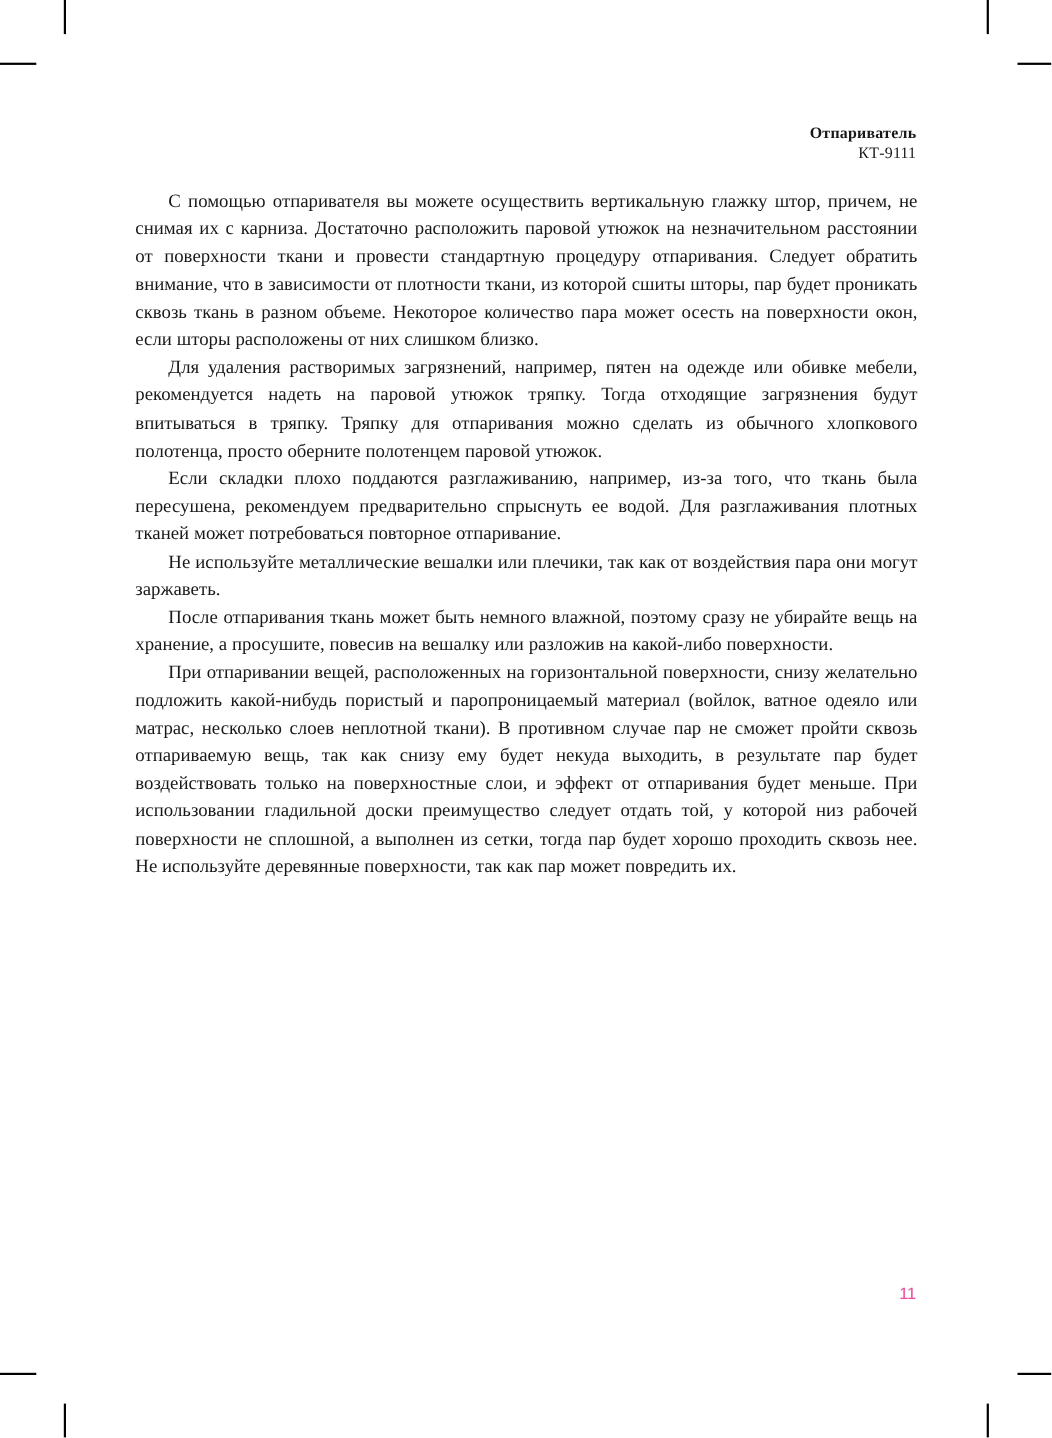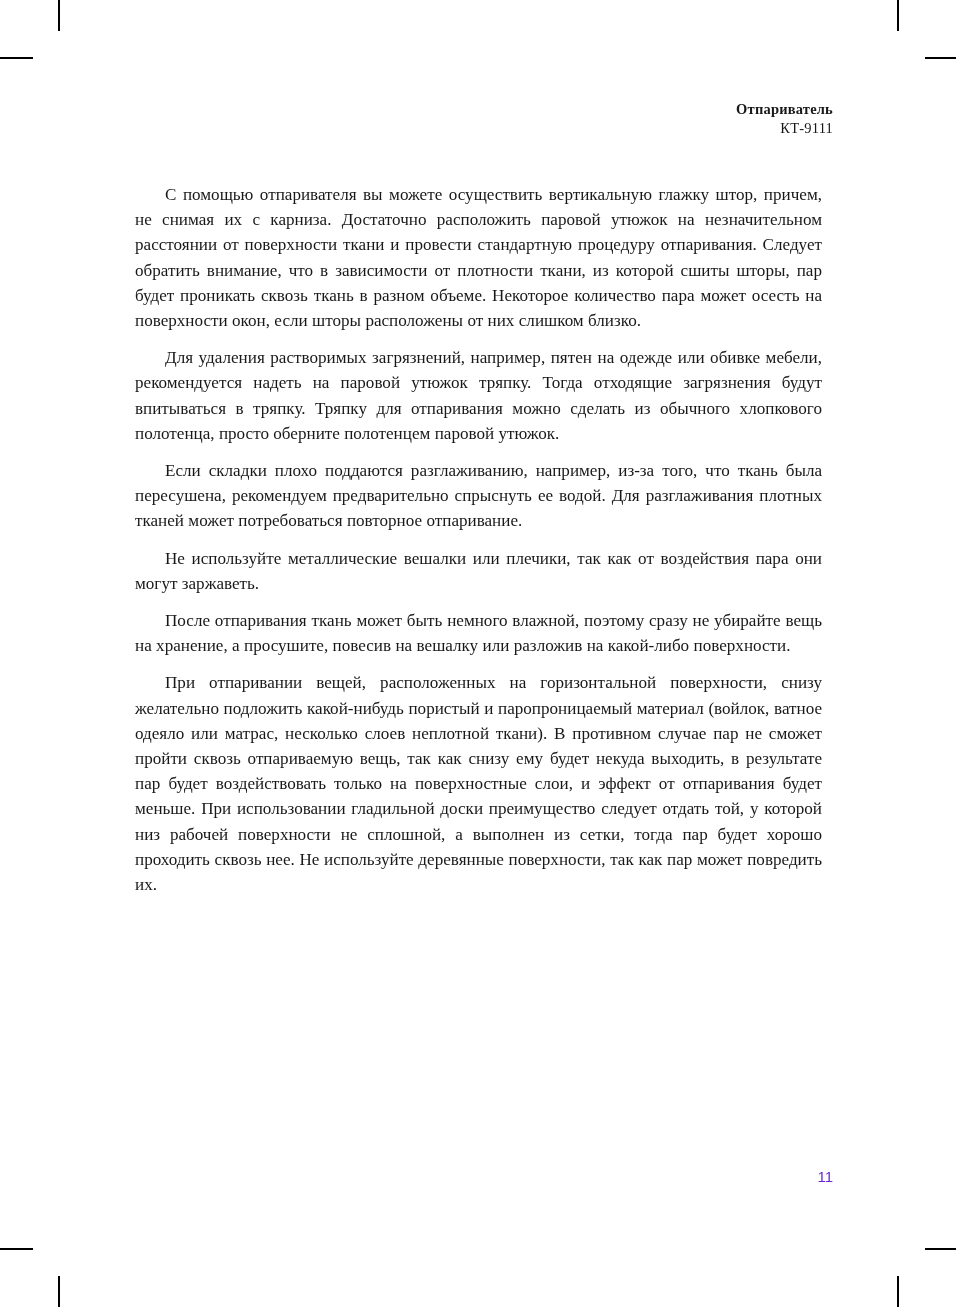--- a/index.html
+++ b/index.html
@@ -34,21 +34,21 @@
   .crop-tr-h { left: 925px; top: 57px;  width: 31px;  }
   .crop-bl-v { left: 58px;  top: 1276px;height: 31px; }
   .crop-bl-h { left: 0;     top: 1248px;width: 33px;  }
   .crop-br-v { left: 897px; top: 1276px;height: 31px; }
   .crop-br-h { left: 925px; top: 1248px;width: 31px;  }
 
   
   .runhead {
     position: absolute;
     right: 123px;
-    top: 100px;
+    top: 112px;
     text-align: right;
     line-height: 19px;
   }
   .runhead .title {
     font-weight: bold;
     font-size: 14.5px;
     letter-spacing: .2px;
     display: block;
   }
   .runhead .model {
@@ -59,38 +59,38 @@
   }
 
   
   .textblock {
     position: absolute;
     left: 123px;
     top: 170px;
     width: 711px;
   }
   .textblock p {
-    margin: 12px;
+    margin: 0;
     font-size: 17.1px;
     line-height: 25.2px;
     text-align: justify;
     text-indent: 30px;
     hyphens: manual;
     word-spacing: .1px;
   }
 
   
   .folio {
     position: absolute;
     left: 0;
     top: 1168px;
     width: 833px;
     text-align: right;
     font-size: 15px;
-    color: #6d28d9;
+    color: #ec4899;
     font-family: "Liberation Sans", "DejaVu Sans", sans-serif;
   }
 </style>
 </head>
 <body>
 
 <div class="page">
 
   <div class="crop v crop-tl-v"></div>
   <div class="crop h crop-tl-h"></div>

